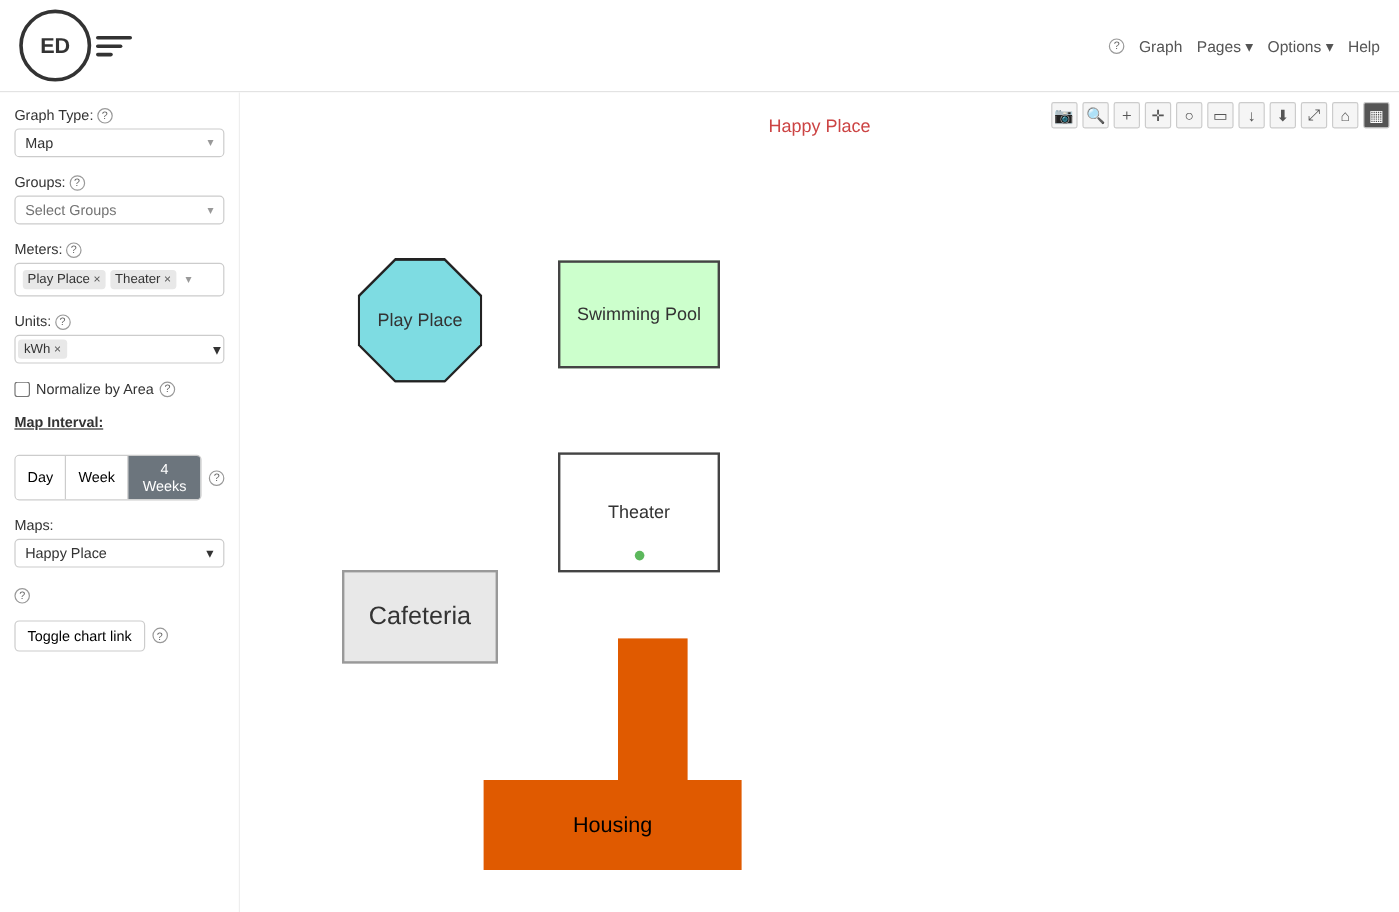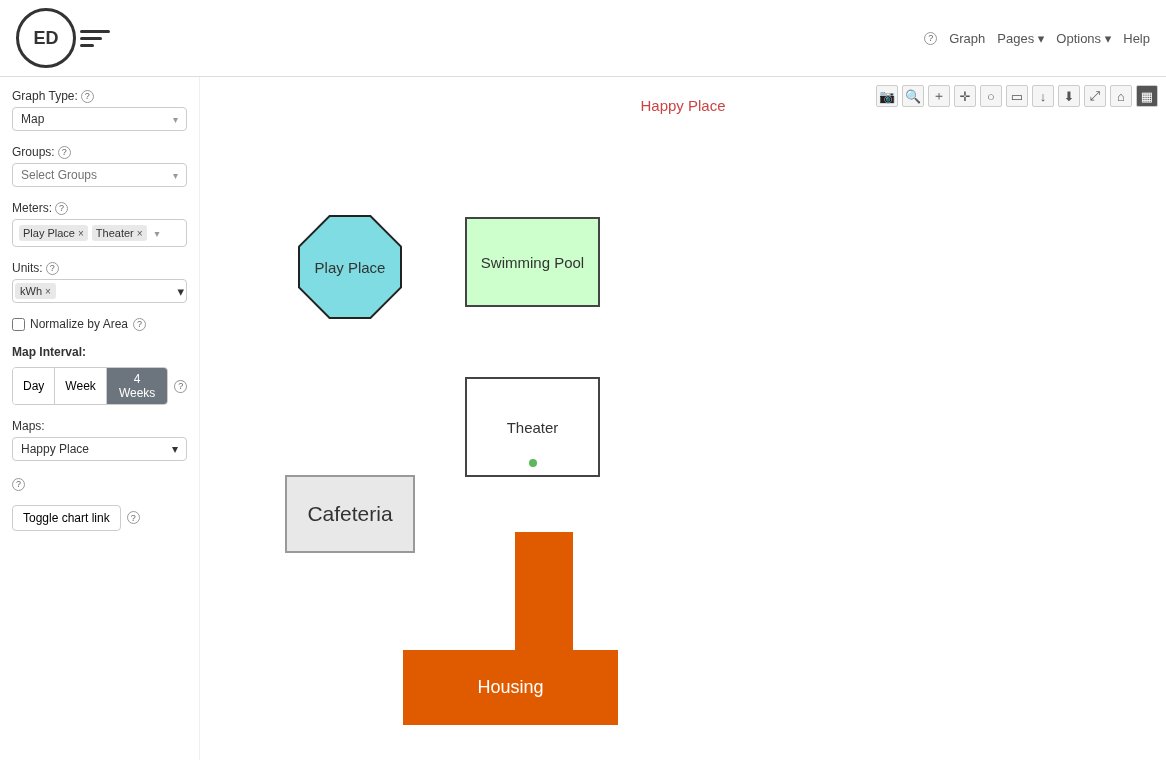--- a/index.html
+++ b/index.html
@@ -171,21 +171,22 @@
     }
     .checkbox-row {
       display: flex;
       align-items: center;
       gap: 5px;
       font-size: 12px;
     }
     .map-interval-label {
       font-size: 12px;
       font-weight: bold;
-      margin-bottom: 8px;
+      margin-bottom: 20px;
+      text-decoration: underline;
     }
     .interval-buttons {
       display: flex;
       gap: 0;
       border: 1px solid #ccc;
       border-radius: 4px;
       overflow: hidden;
       width: fit-content;
     }
     .interval-btn {
@@ -434,19 +435,19 @@
         <div style="position:absolute;bottom:8px;left:50%;transform:translateX(-50%);width:8px;height:8px;background:#5cb85c;border-radius:50%;"></div>
       </div>
 
       <div style="position:absolute;top:398px;left:85px;width:130px;height:78px;border:2px solid #999;background:#e8e8e8;display:flex;align-items:center;justify-content:center;font-size:21px;">
         <span>Cafeteria</span>
       </div>
 
       <div style="position:absolute;top:455px;left:315px;width:58px;height:118px;background:#e05a00;"></div>
 
       <div style="position:absolute;top:573px;left:203px;width:215px;height:75px;background:#e05a00;display:flex;align-items:center;justify-content:center;">
-        <span style="font-size:18px;color:#ffffff;">Housing</span>
+        <span style="font-size:18px;color:#000000;">Housing</span>
       </div>
 
     </div>
   </div>
 
 </div>
 
 </body></html>

